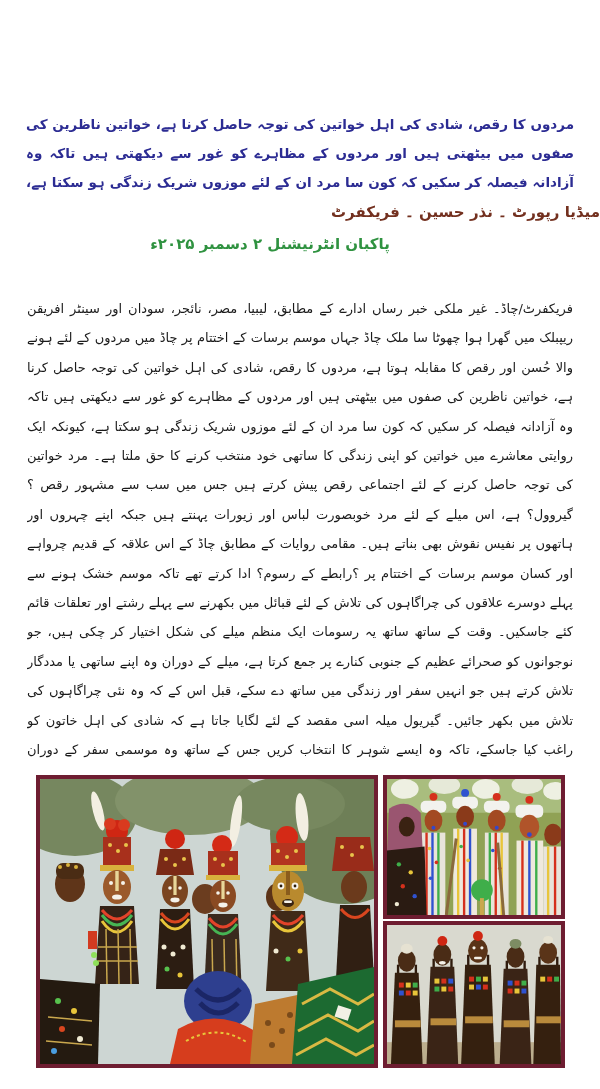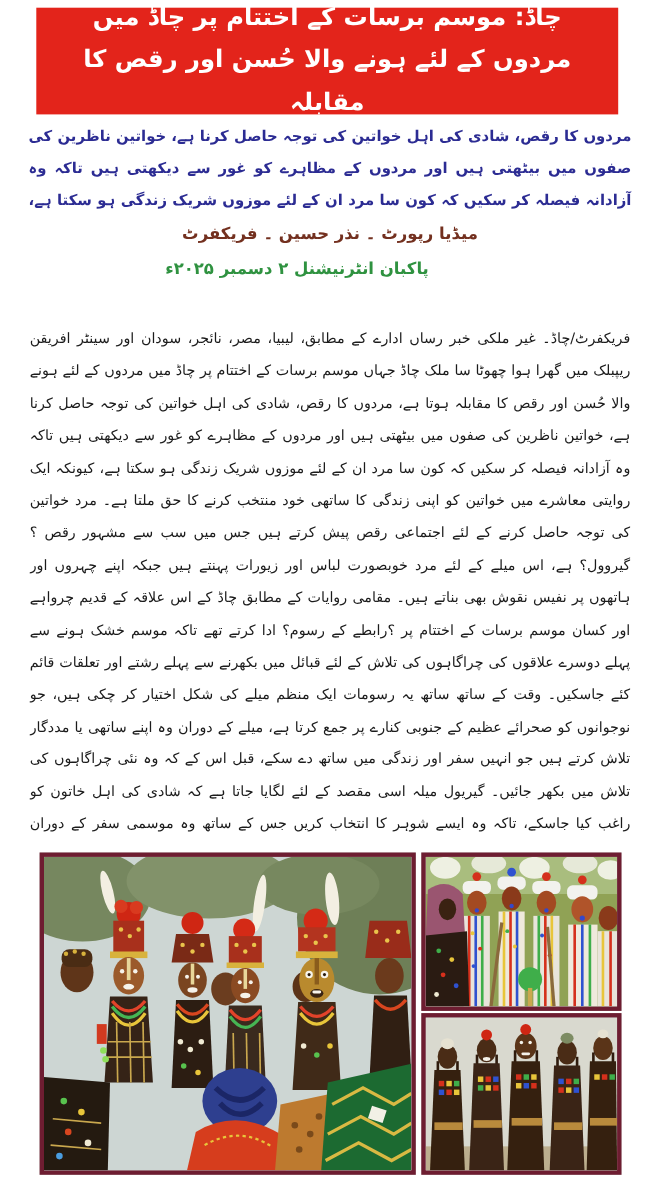--- a/index.html
+++ b/index.html
@@ -21,21 +21,21 @@
   }
   
   .lead {
     position:absolute; left:26px; top:110px; width:548px; height:90px;
     color:#2c2c93; font-weight:bold; font-size:13.5px; line-height:29px;
     direction:rtl; text-align:justify; text-align-last:center; overflow:hidden;
   }
   
   .byline {
     position:absolute; left:0; top:203px; width:600px;
-    color:#73301f; font-weight:bold; font-size:15px; text-align:center; direction:rtl;
+    color:#73301f; font-weight:bold; font-size:15px; text-align:right; direction:rtl;
   }
   .dateline {
     position:absolute; left:0; top:235px; width:540px;
     color:#2f9240; font-weight:bold; font-size:15px; text-align:center; direction:rtl;
   }
   
   .body-text {
     position:absolute; left:27px; top:294px; width:546px; height:473px;
     color:#1b1b1b; font-size:13px; line-height:29.4px;
     direction:rtl; text-align:justify; text-align-last:right; overflow:hidden;
@@ -45,23 +45,20 @@
   .photo svg { display:block; width:100%; height:100%; }
   .photo-main       { left:36px;  top:775px; width:342px; height:293px; }
   .photo-top-right  { left:383px; top:775px; width:182px; height:144px; }
   .photo-bot-right  { left:383px; top:921px; width:182px; height:147px; }
 </style>
 </head>
 <body>
 
 <div class="page">
 
-  <div class="headline-banner">
-    <div class="headline">چاڈ: موسم برسات کے اختتام پر چاڈ میں مردوں کے لئے ہونے والا حُسن اور رقص کا مقابلہ</div>
-  </div>
 
   <div class="lead">مردوں کا رقص، شادی کی اہل خواتین کی توجہ حاصل کرنا ہے، خواتین ناظرین کی صفوں میں بیٹھتی ہیں اور مردوں کے مظاہرے کو غور سے دیکھتی ہیں تاکہ وہ آزادانہ فیصلہ کر سکیں کہ کون سا مرد ان کے لئے موزوں شریک زندگی ہو سکتا ہے، کیونکہ ایک روایتی معاشرے میں خواتین کو اپنی زندگی کا ساتھی خود منتخب کرنے کا حق ملتا ہے۔</div>
 
   <div class="byline">میڈیا رپورٹ ۔ نذر حسین ۔ فریکفرٹ</div>
   <div class="dateline">پاکبان انٹرنیشنل ۲ دسمبر ۲۰۲۵ء</div>
 
   <div class="body-text">فریکفرٹ/چاڈ۔ غیر ملکی خبر رساں ادارے کے مطابق، لیبیا، مصر، نائجر، سودان اور سینٹر افریقن ریپبلک میں گھرا ہوا چھوٹا سا ملک چاڈ جہاں موسم برسات کے اختتام پر چاڈ میں مردوں کے لئے ہونے والا حُسن اور رقص کا مقابلہ ہوتا ہے، مردوں کا رقص، شادی کی اہل خواتین کی توجہ حاصل کرنا ہے، خواتین ناظرین کی صفوں میں بیٹھتی ہیں اور مردوں کے مظاہرے کو غور سے دیکھتی ہیں تاکہ وہ آزادانہ فیصلہ کر سکیں کہ کون سا مرد ان کے لئے موزوں شریک زندگی ہو سکتا ہے، کیونکہ ایک روایتی معاشرے میں خواتین کو اپنی زندگی کا ساتھی خود منتخب کرنے کا حق ملتا ہے۔ مرد خواتین کی توجہ حاصل کرنے کے لئے اجتماعی رقص پیش کرتے ہیں جس میں سب سے مشہور رقص ؟گیروول؟ ہے، اس میلے کے لئے مرد خوبصورت لباس اور زیورات پہنتے ہیں جبکہ اپنے چہروں اور ہاتھوں پر نفیس نقوش بھی بناتے ہیں۔ مقامی روایات کے مطابق چاڈ کے اس علاقہ کے قدیم چرواہے اور کسان موسم برسات کے اختتام پر ؟رابطے کے رسوم؟ ادا کرتے تھے تاکہ موسم خشک ہونے سے پہلے دوسرے علاقوں کی چراگاہوں کی تلاش کے لئے قبائل میں بکھرنے سے پہلے رشتے اور تعلقات قائم کئے جاسکیں۔ وقت کے ساتھ ساتھ یہ رسومات ایک منظم میلے کی شکل اختیار کر چکی ہیں، جو نوجوانوں کو صحرائے عظیم کے جنوبی کنارے پر جمع کرتا ہے، میلے کے دوران وہ اپنے ساتھی یا مددگار تلاش کرتے ہیں جو انہیں سفر اور زندگی میں ساتھ دے سکے، قبل اس کے کہ وہ نئی چراگاہوں کی تلاش میں بکھر جائیں۔ گیریول میلہ اسی مقصد کے لئے لگایا جاتا ہے کہ شادی کی اہل خاتون کو راغب کیا جاسکے، تاکہ وہ ایسے شوہر کا انتخاب کریں جس کے ساتھ وہ موسمی سفر کے دوران بارش کے اختتام پر ؟نائجیریا؟ کیمرون یا وسطی افریقی جمہوریہ میں جاسکیں۔ دوسری طرف چاڈ کے نوجوان سمجھتے ہیں کہ (بدوی) معاشرے میں شادی کے لئے آنے والی خواتین سے بات کرنا آسان نہیں۔ افریقا میں سفید دانت اور چمکتی آنکھیں کو صحت اور توانائی کی علامت سمجھا جاتا ہے۔ رقص کے اختتام پر جس لڑکے کو عورت نے پسند کیا اور اس نے بھی اس انتخاب کو قبول کیا وہ لڑکی کے خاندان کو کپڑے اور رقم پیش کرتا ہے، خاندان کی رضامندی کے بعد شادی کا عقد مکمل ہوتا ہے، جبکہ وہ لڑکیاں جنہیں میلے میں موجود مرد پسند نہیں آتے انہیں اگلے میلے تک انتظار کرنا پڑتا ہے۔</div>
 
   <div class="photo photo-main">
     <svg viewBox="0 0 334 285" preserveAspectRatio="none">

